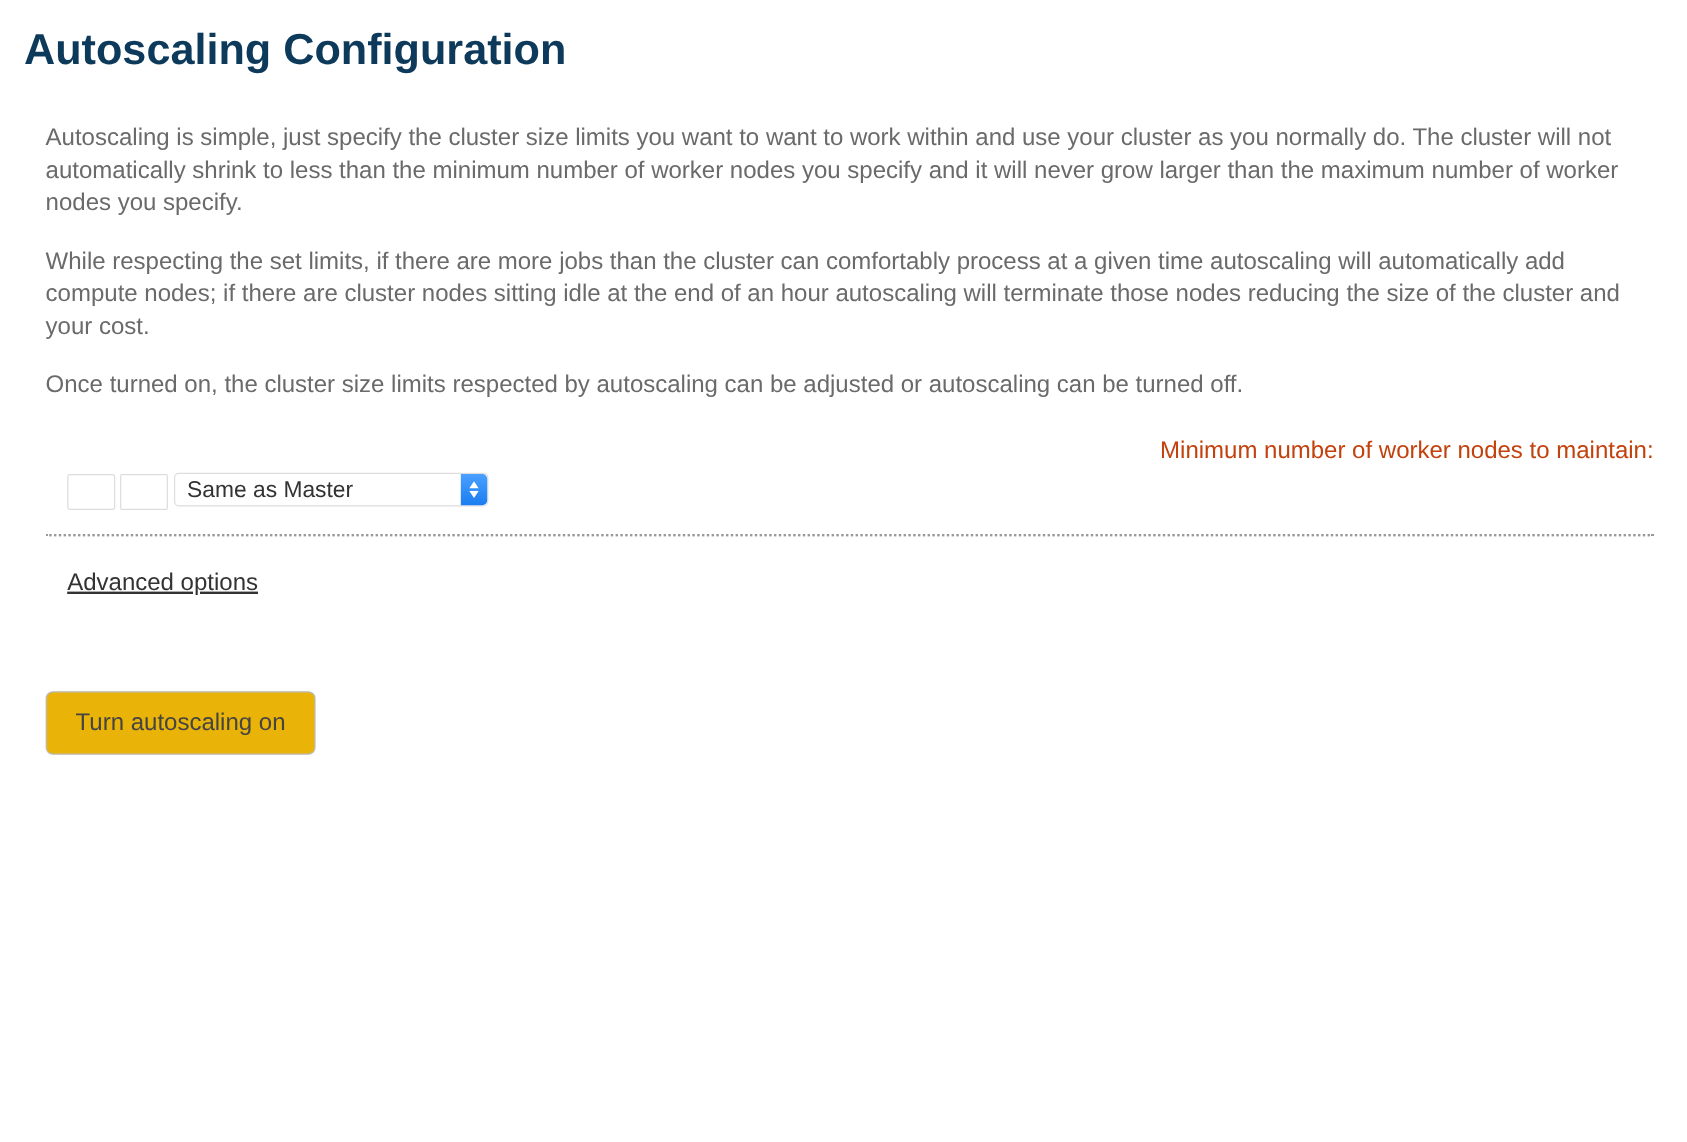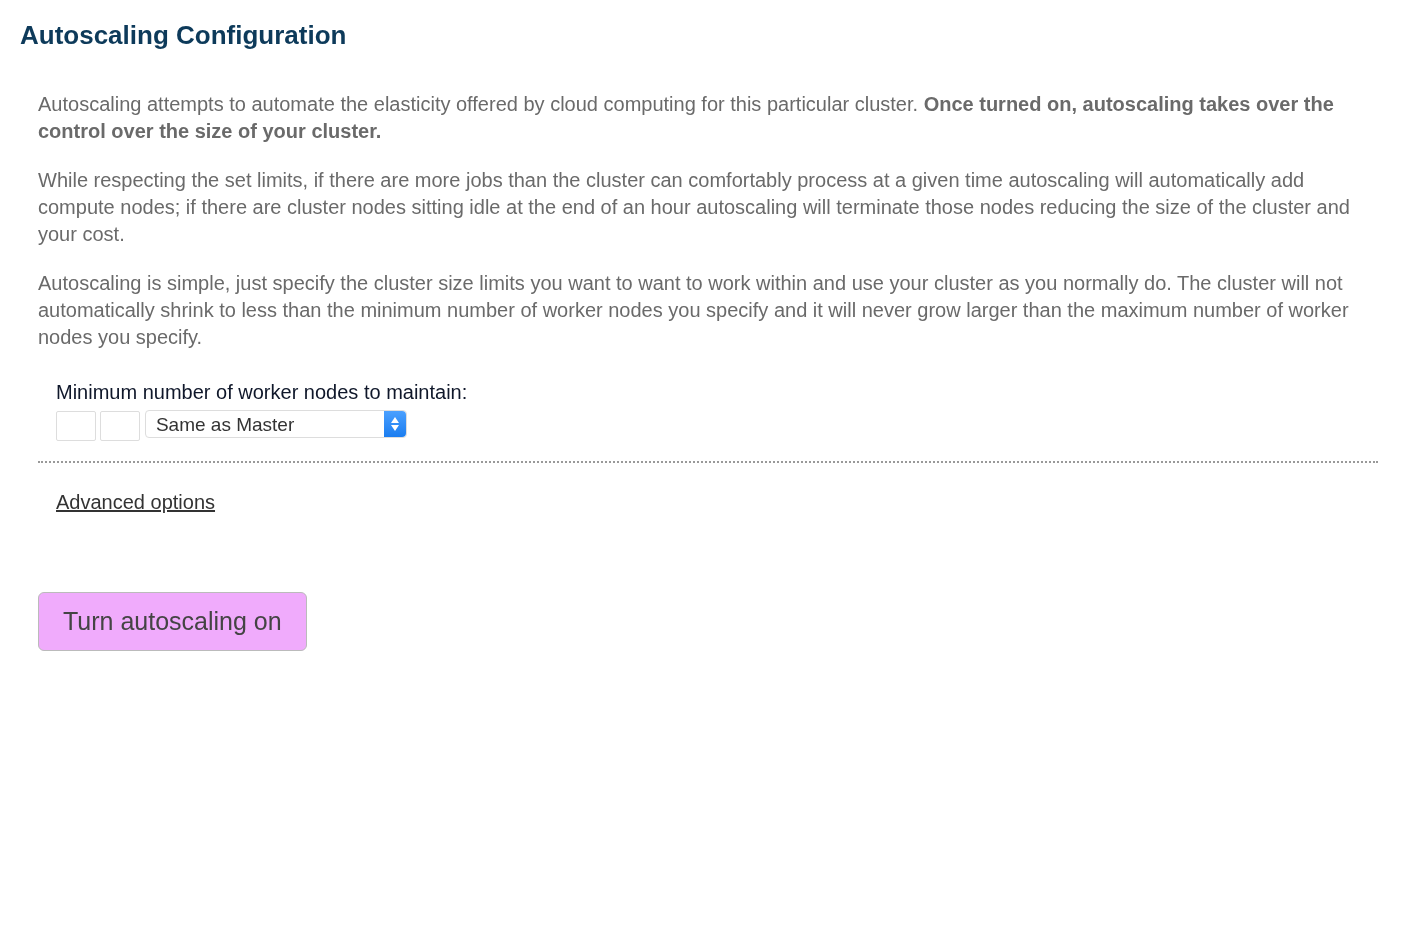--- a/index.html
+++ b/index.html
@@ -7,21 +7,21 @@
       margin: 0;
       padding: 0;
     }
     body {
       font-family: "Helvetica Neue", Helvetica, Arial, sans-serif;
       background: #ffffff;
       padding: 20px;
       color: #555;
     }
     .page-title {
-      font-size: 26px;
+      font-size: 36px;
       font-weight: bold;
       color: #0d3a5a;
       margin-bottom: 40px;
     }
     .content {
       padding-left: 18px;
       padding-right: 8px;
     }
     .desc p {
       font-size: 20px;
@@ -31,23 +31,24 @@
     }
     .desc b {
       font-weight: bold;
     }
     .form-area {
       margin-top: 30px;
       padding-left: 18px;
     }
     .form-label {
       font-size: 20px;
-      color: #0f172a;
+      color: #c2410c;
       margin-bottom: 2px;
       display: block;
+      text-align: right;
     }
     .small-input {
       width: 40px;
       height: 30px;
       border: 1px solid #ddd;
       border-radius: 2px;
       margin-bottom: 6px;
       font-size: 16px;
       padding: 2px 4px;
     }
@@ -104,41 +105,39 @@
       color: #333;
       text-decoration: underline;
       cursor: pointer;
       text-align: center;
     }
     .submit-button {
       display: block;
       margin-top: 78px;
       margin-left: -18px;
       padding: 14px 24px;
-      font-size: 25px;
+      font-size: 20px;
       color: #444;
-      background: #f0abfc;
+      background: #eab308;
       border: 1px solid #bbb;
       border-radius: 6px;
       cursor: pointer;
     }
   </style>
 </head>
 <body>
 
 <h1 class="page-title">Autoscaling Configuration</h1>
 
 <div class="content">
 
   <div class="desc">
-    <p>
-      <span>Autoscaling attempts to automate the elasticity offered by cloud computing for this particular cluster. </span><b>Once turned on, autoscaling takes over the control over the size of your cluster.</b>
-    </p>
+    <p>Autoscaling is simple, just specify the cluster size limits you want to want to work within and use your cluster as you normally do. The cluster will not automatically shrink to less than the minimum number of worker nodes you specify and it will never grow larger than the maximum number of worker nodes you specify.</p>
     <p>While respecting the set limits, if there are more jobs than the cluster can comfortably process at a given time autoscaling will automatically add compute nodes; if there are cluster nodes sitting idle at the end of an hour autoscaling will terminate those nodes reducing the size of the cluster and your cost.</p>
-    <p>Autoscaling is simple, just specify the cluster size limits you want to want to work within and use your cluster as you normally do. The cluster will not automatically shrink to less than the minimum number of worker nodes you specify and it will never grow larger than the maximum number of worker nodes you specify.</p>
+    <p>Once turned on, the cluster size limits respected by autoscaling can be adjusted or autoscaling can be turned off.</p>
   </div>
 
   <div class="form-area">
     <label class="form-label">Minimum number of worker nodes to maintain:</label>
     <input type="text" class="small-input" value="" style="">
 
     <input type="text" class="small-input" value="" style="">
 
     <div class="select-wrap">
       <select class="node-select">

